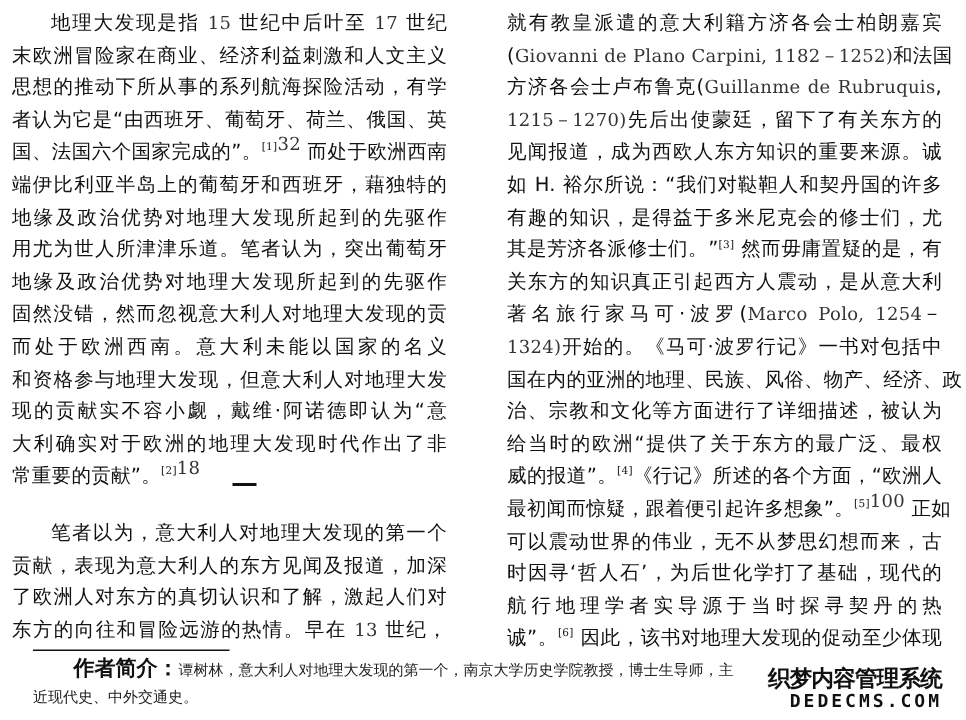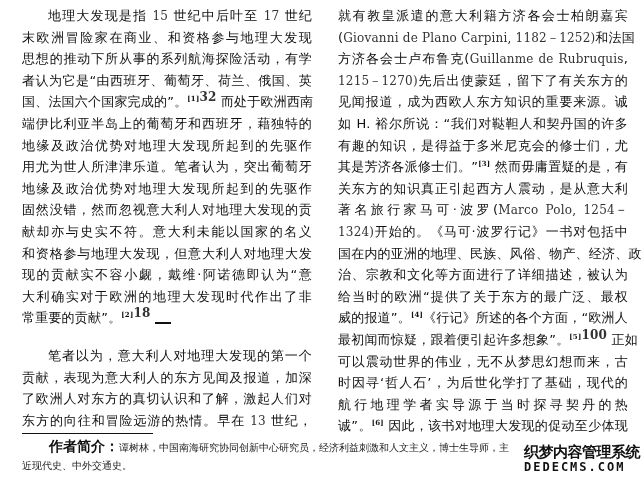--- a/index.html
+++ b/index.html
@@ -1,51 +1,51 @@
 <!DOCTYPE html>
 <html><head>
   <meta charset="utf-8">
   <style>
     html, body { margin: 0; padding: 0; background: #ffffff; }
     body { width: 644px; height: 480px; position: relative; overflow: hidden;
            font-family: "DejaVu Sans", sans-serif; color: #111; }
     .col { position: absolute; top: 5px; width: 290px; }
-    .col-left { left: 22px; }
+    .col-left { left: 8px; }
     .col-right { left: 338px; }
     .line { height: 21.6px; line-height: 21.6px; font-size: 13px; white-space: nowrap;
             text-align: justify; text-align-last: justify; letter-spacing: 0.2px; }
     .line.last { text-align-last: left; }
     .line.indent { padding-left: 26px; box-sizing: border-box; }
     .latin { font-family: "DejaVu Serif", serif; font-size: 12px; color: #333; }
-    sup { font-size: 7px; vertical-align: 5px; line-height: 0; font-family: "DejaVu Serif", serif; font-weight: bold; }
+    sup { font-size: 7px; vertical-align: 5px; line-height: 0; font-family: "DejaVu Serif", serif; }
     .section-num { position: absolute; left: 155px; top: 322px; width: 16px; height: 2px; background: #111; }
     .footnote-rule { position: absolute; left: 22px; top: 433px; width: 131px; height: 1px; background: #111; }
     .footnote { position: absolute; left: 22px; top: 438px; width: 600px; font-size: 10px; line-height: 18px; color: #222; font-family: "DejaVu Serif", serif; }
     .footnote .label { font-family: Liberation Mono, monospace; font-weight: bold; font-size: 14px; color: #111; padding-left: 27px; }
-    .watermark { position: absolute; right: 4px; top: 444px; }
+    .watermark { position: absolute; right: 16px; top: 444px; text-align: right; }
     .wm-cn { font-size: 15px; font-weight: bold; color: #111; letter-spacing: -0.5px;
              text-shadow: 1px 0 #fff, -1px 0 #fff, 0 1px #fff, 0 -1px #fff; line-height: 16px; }
     .wm-en { font-family: "DejaVu Sans Mono", monospace; font-weight: bold; font-size: 12px; color: #111; letter-spacing: 2px; line-height: 14px; }
   </style>
 </head>
 <body>
 
 <div class="col col-left">
   <div>
     <div class="line indent">地理大发现是指 <span class="latin">15</span> 世纪中后叶至 <span class="latin">17</span> 世纪</div>
-    <div class="line">末欧洲冒险家在商业、和资格参与地理大发现</div>
+    <div class="line">末欧洲冒险家在商业、经济利益刺激和人文主义</div>
     <div class="line">思想的推动下所从事的系列航海探险活动，有学</div>
     <div class="line">者认为它是“由西班牙、葡萄牙、荷兰、俄国、英</div>
     <div class="line">国、法国六个国家完成的”。<sup>[1]<span class="latin">32</span></sup> 而处于欧洲西南</div>
     <div class="line">端伊比利亚半岛上的葡萄牙和西班牙，藉独特的</div>
     <div class="line">地缘及政治优势对地理大发现所起到的先驱作</div>
     <div class="line">用尤为世人所津津乐道。笔者认为，突出葡萄牙</div>
     <div class="line">地缘及政治优势对地理大发现所起到的先驱作</div>
     <div class="line">固然没错，然而忽视意大利人对地理大发现的贡</div>
-    <div class="line">献却亦与史实不符。意大利未能以国家的名义</div>
+    <div class="line">而处于欧洲西南。意大利未能以国家的名义</div>
     <div class="line">和资格参与地理大发现，但意大利人对地理大发</div>
     <div class="line">现的贡献实不容小觑，戴维·阿诺德即认为“意</div>
     <div class="line">大利确实对于欧洲的地理大发现时代作出了非</div>
     <div class="line last">常重要的贡献”。<sup>[2]<span class="latin">18</span></sup></div>
   </div>
 </div>
 
 <div class="section-num" title=""></div>
 
 <div class="col col-left" style="top:345px">
@@ -73,20 +73,20 @@
   <div class="line">威的报道”。<sup>[4]</sup>《行记》所述的各个方面，“欧洲人</div>
   <div class="line">最初闻而惊疑，跟着便引起许多想象”。<sup>[5]<span class="latin">100</span></sup> 正如</div>
   <div class="line">可以震动世界的伟业，无不从梦思幻想而来，古</div>
   <div class="line">时因寻‘哲人石’，为后世化学打了基础，现代的</div>
   <div class="line">航行地理学者实导源于当时探寻契丹的热</div>
   <div class="line">诚”。<sup>[6]</sup> 因此，该书对地理大发现的促动至少体现</div>
 </div>
 
 <div class="footnote-rule"></div>
 <div class="footnote">
-  <div><span class="label">作者简介：</span><span>谭树林，中国南海研究协同创新中心研究员，经济利益刺激和人文主义，博士生导师，主</span></div>
+  <div><span class="label">作者简介：</span><span>谭树林，意大利人对地理大发现的第一个，南京大学历史学院教授，博士生导师，主</span></div>
   <div>近现代史、中外交通史。</div>
 </div>
 
 <div class="watermark">
   <div class="wm-cn">织梦内容管理系统</div>
   <div class="wm-en">DEDECMS.COM</div>
 </div>
 
 </body></html>

